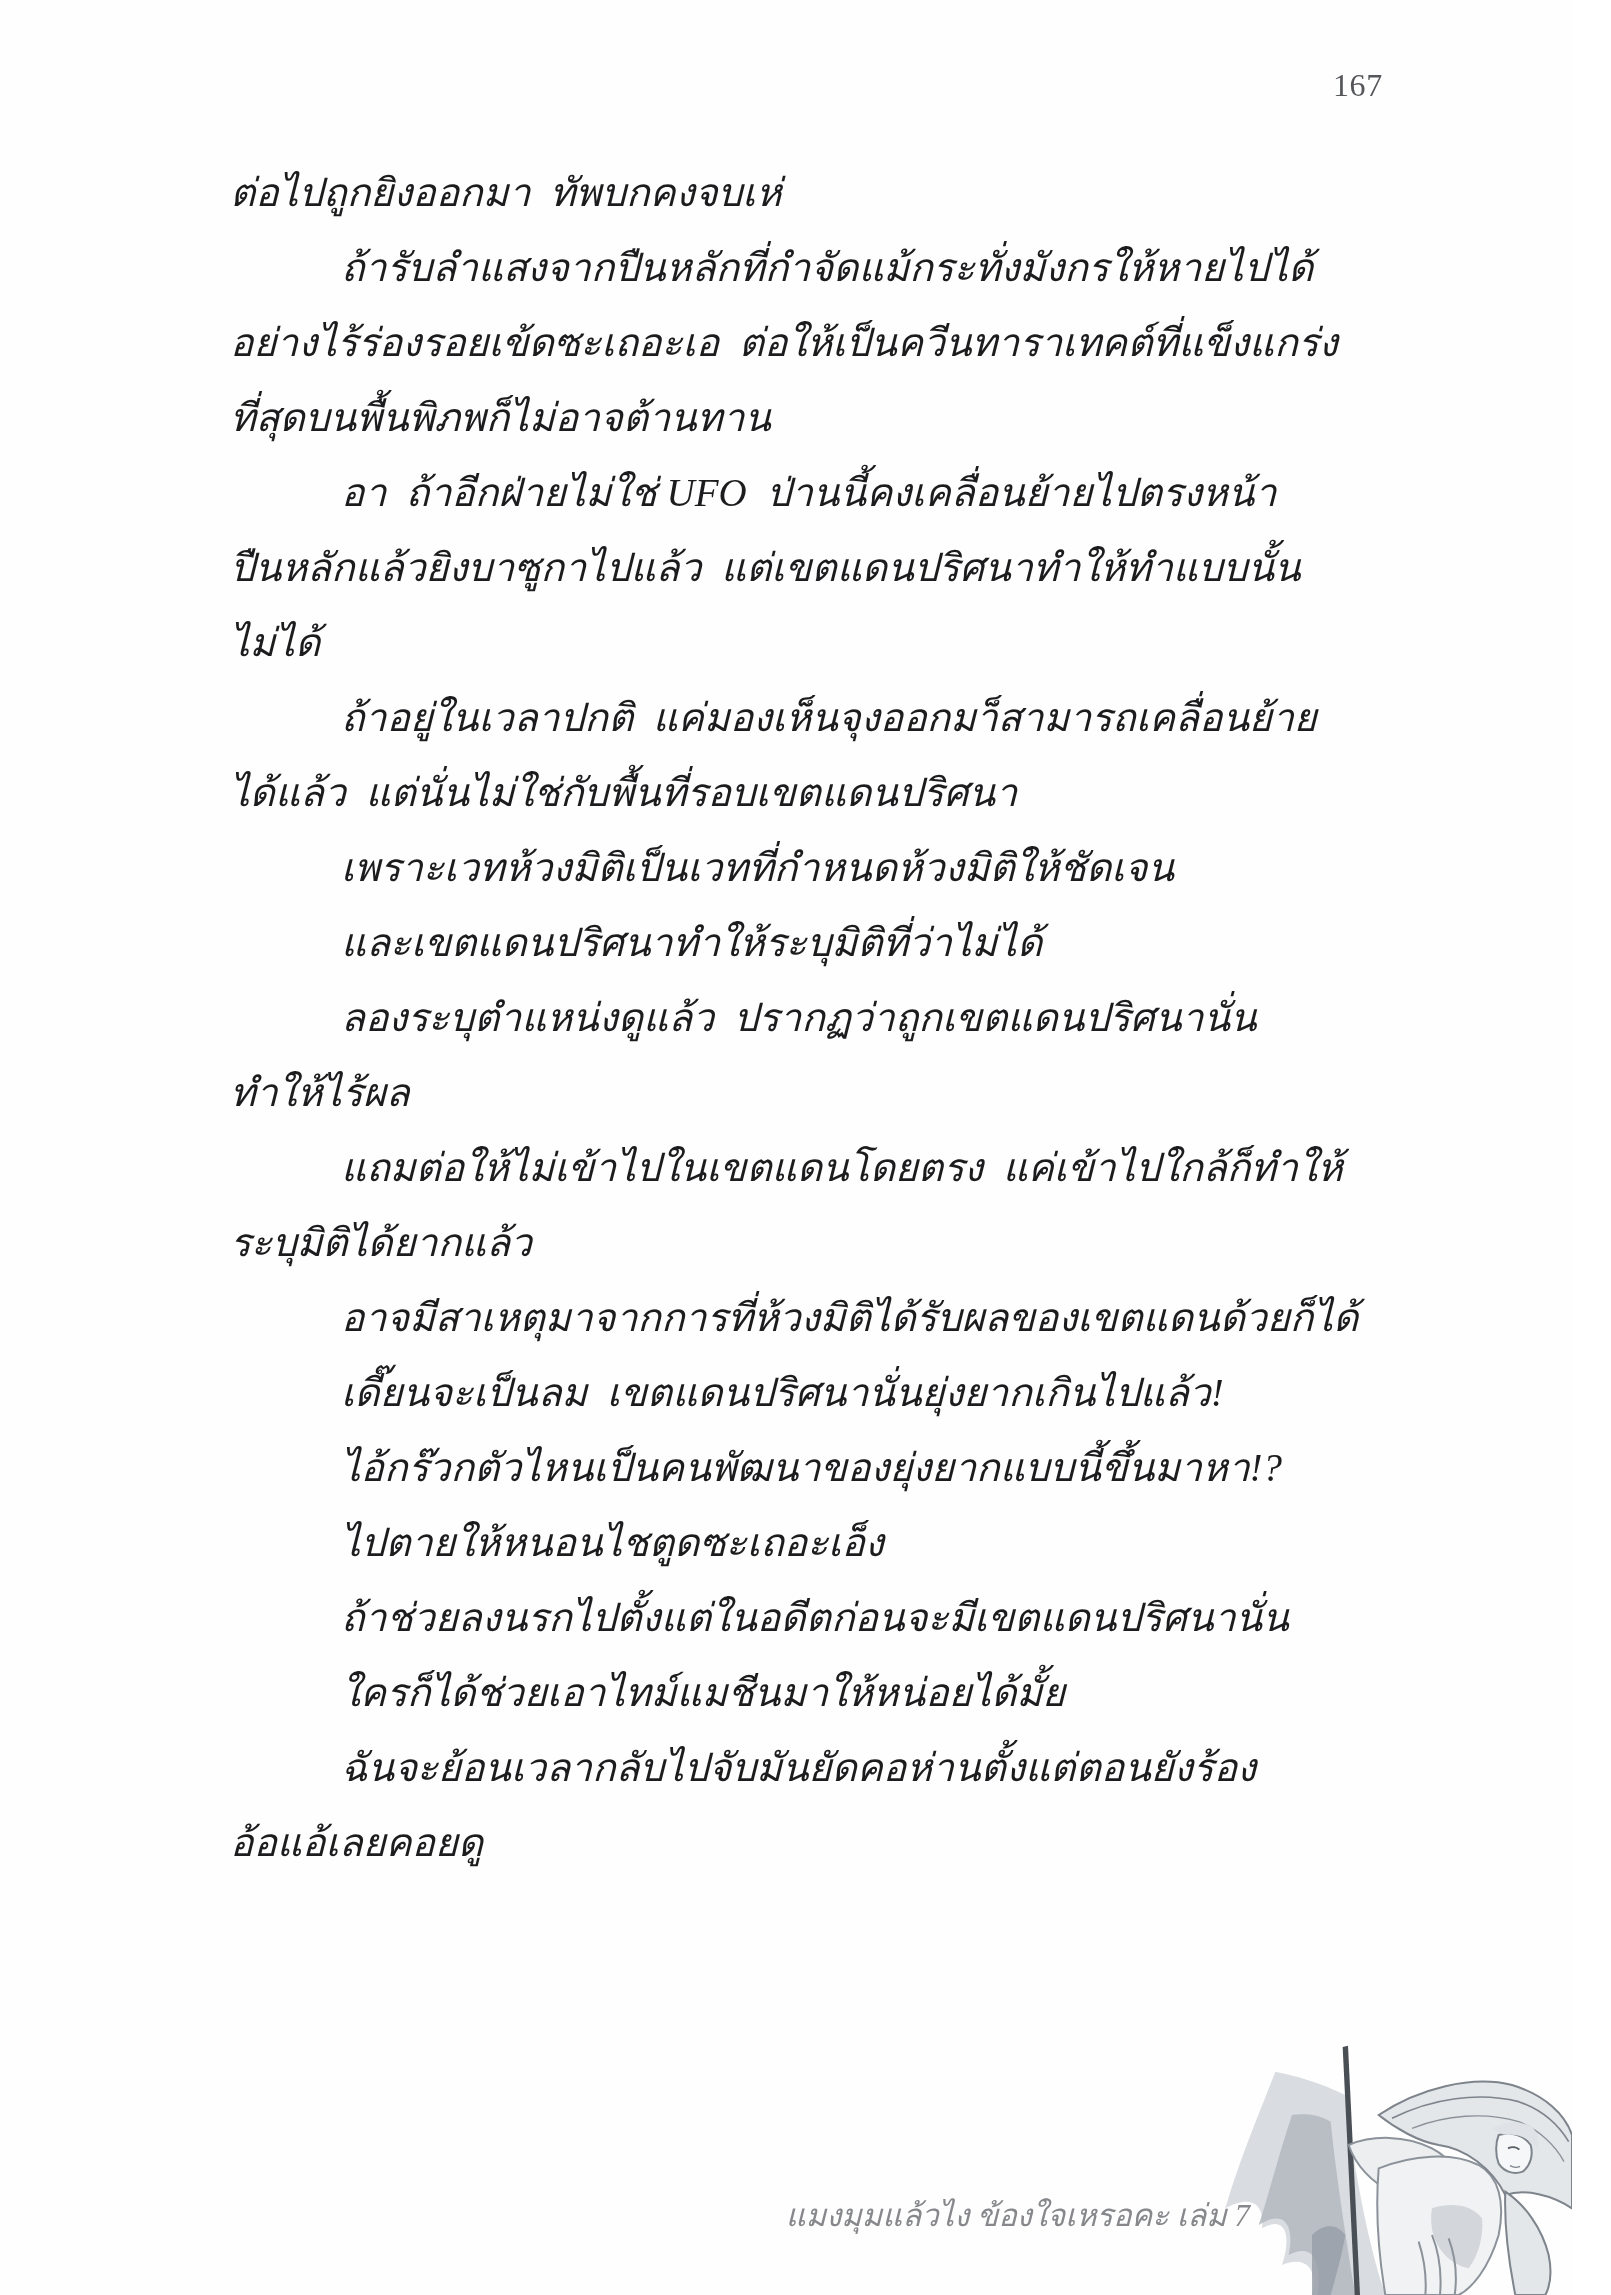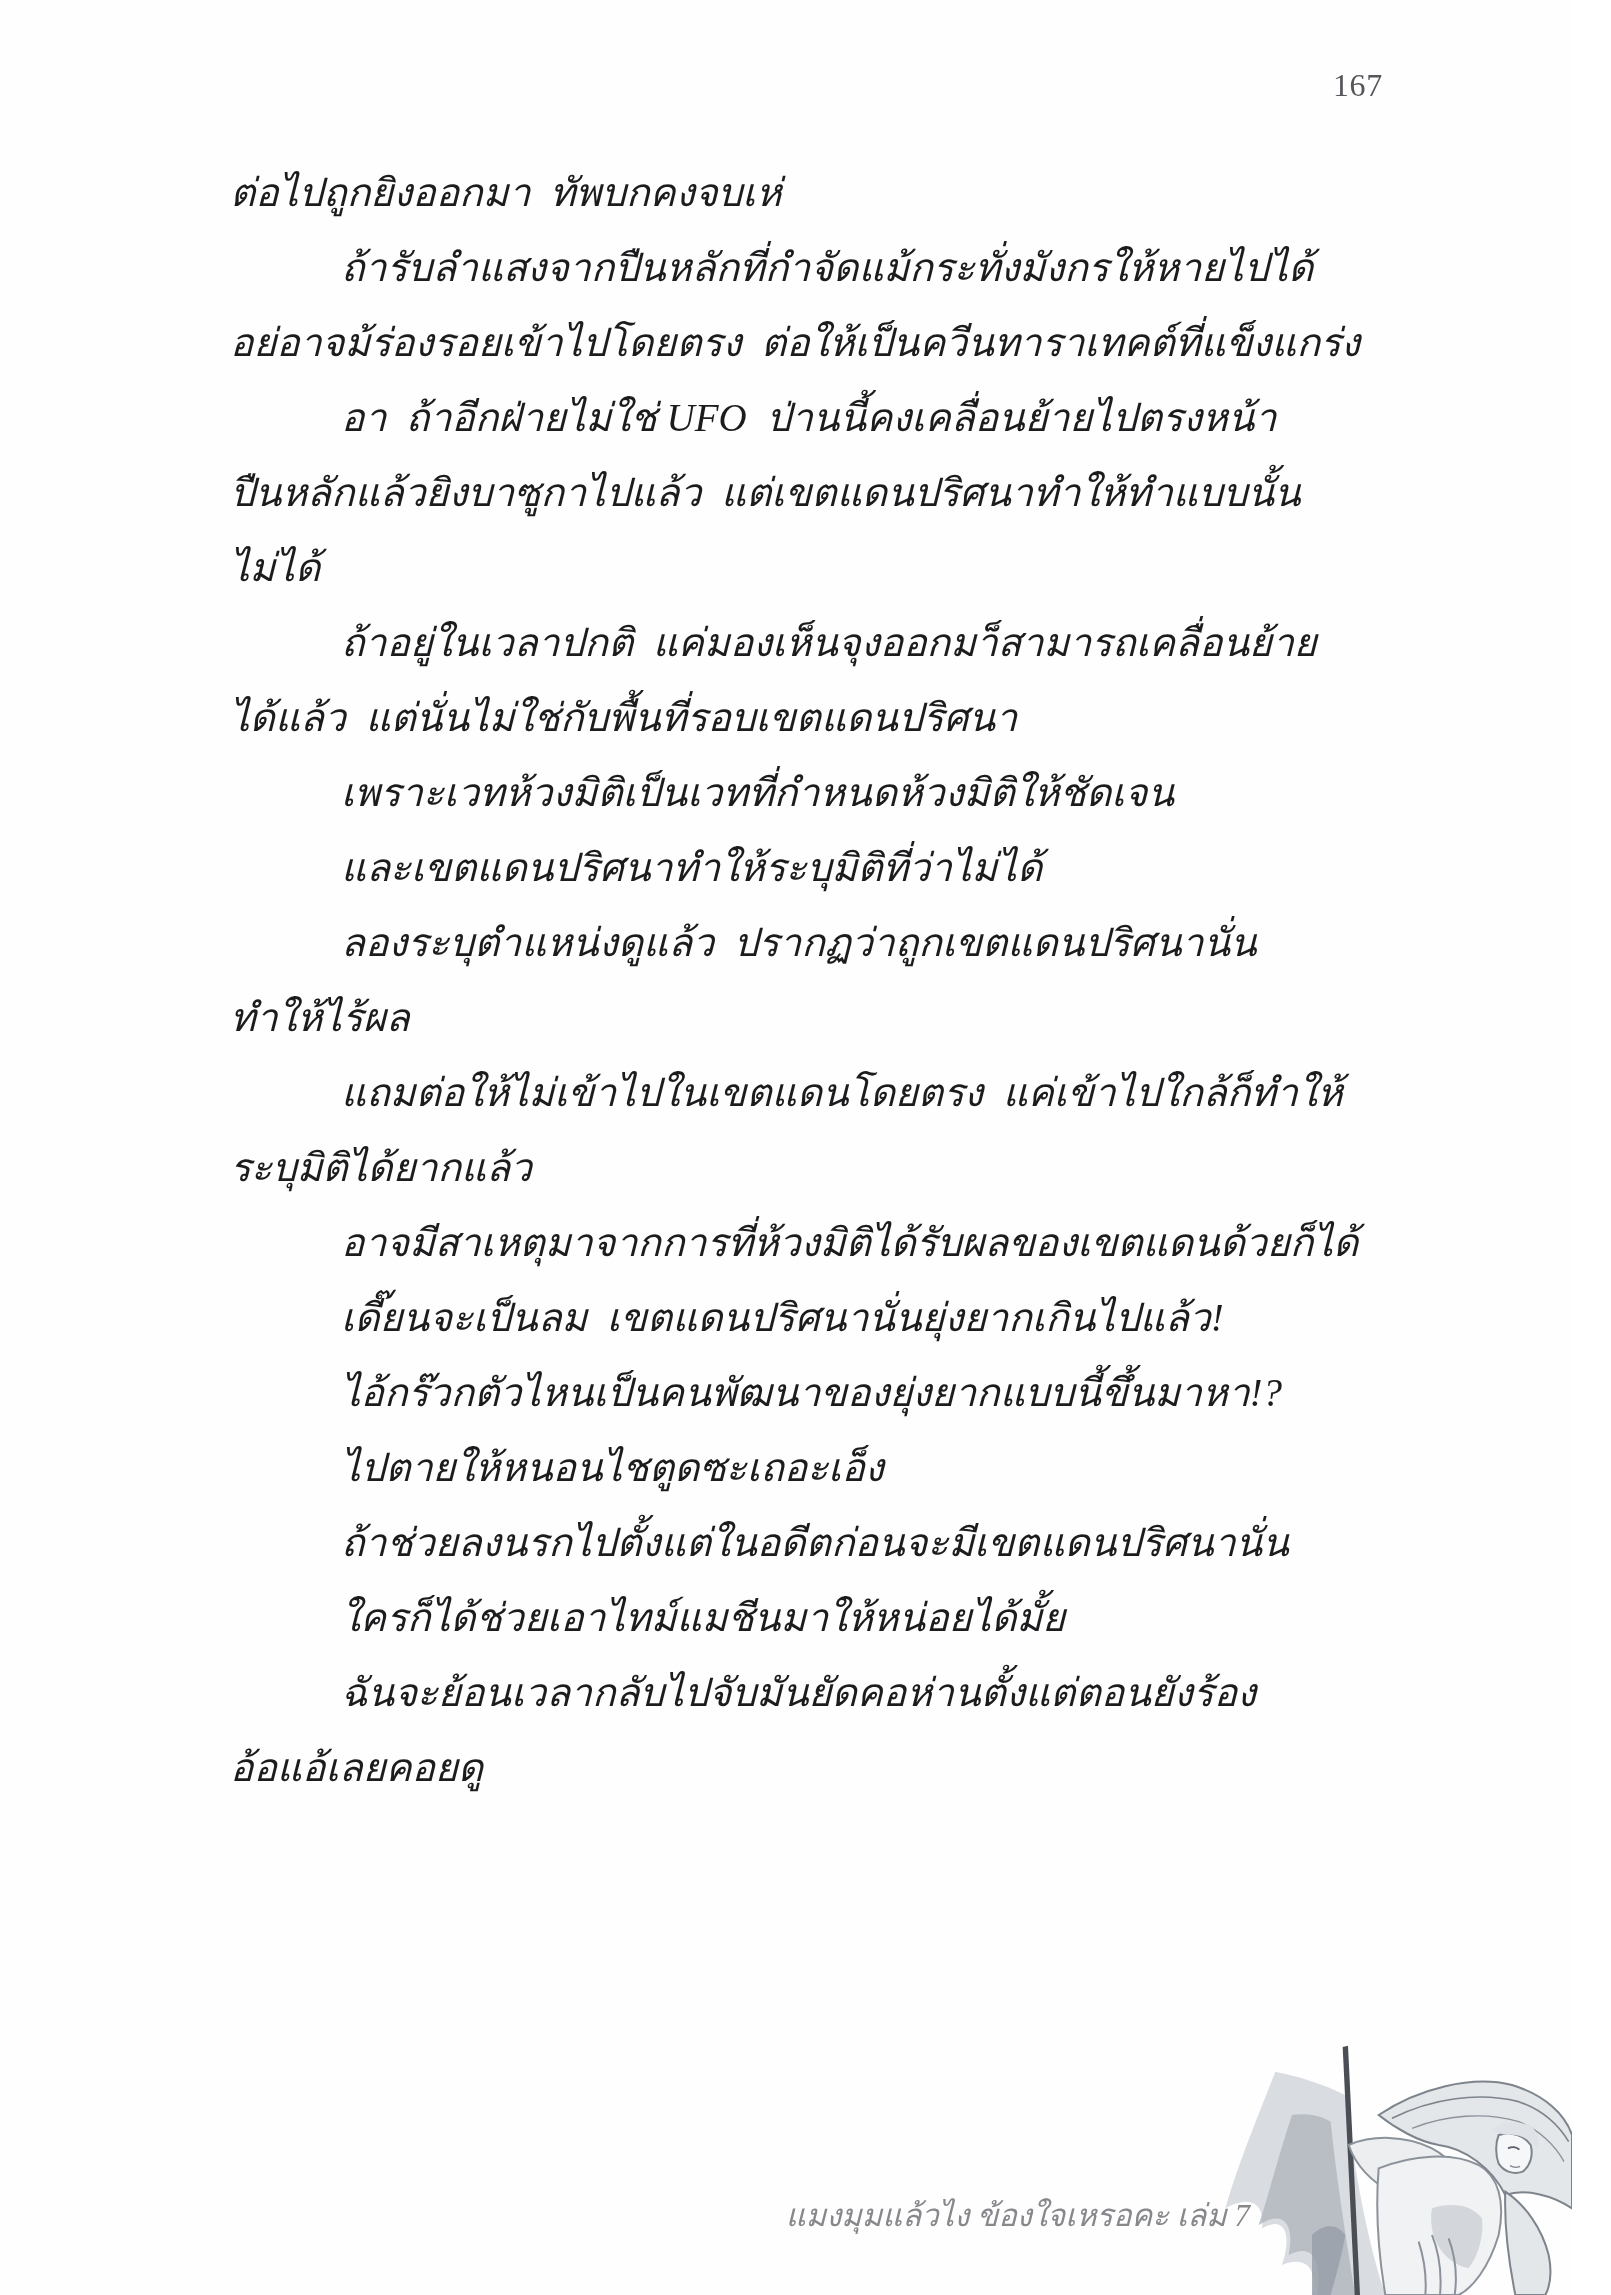--- a/index.html
+++ b/index.html
@@ -62,21 +62,22 @@
 </head>
 <body>
 
 <div class="page">
 
   <div class="page-number">167</div>
 
   <div class="body-text">
       <div class="line">ต่อไปถูกยิงออกมา  ทัพบกคงจบเห่</div>
       <div class="line indent">ถ้ารับลำแสงจากปืนหลักที่กำจัดแม้กระทั่งมังกรให้หายไปได้</div>
-      <div class="line">อย่อาจม้ร่องรอยเข้าไปโดยตรง  ต่อให้เป็นควีนทาราเทคต์ที่แข็งแกร่ง</div>
+      <div class="line">อย่างไร้ร่องรอยเข้ดซะเถอะเอ  ต่อให้เป็นควีนทาราเทคต์ที่แข็งแกร่ง</div>
+      <div class="line">ที่สุดบนพื้นพิภพก็ไม่อาจต้านทาน</div>
       <div class="line indent">อา  ถ้าอีกฝ่ายไม่ใช่ UFO  ป่านนี้คงเคลื่อนย้ายไปตรงหน้า</div>
       <div class="line">ปืนหลักแล้วยิงบาซูกาไปแล้ว  แต่เขตแดนปริศนาทำให้ทำแบบนั้น</div>
       <div class="line">ไม่ได้</div>
       <div class="line indent">ถ้าอยู่ในเวลาปกติ  แค่มองเห็นจุงออกมา็สามารถเคลื่อนย้าย</div>
       <div class="line">ได้แล้ว  แต่นั่นไม่ใช่กับพื้นที่รอบเขตแดนปริศนา</div>
       <div class="line indent">เพราะเวทห้วงมิติเป็นเวทที่กำหนดห้วงมิติให้ชัดเจน</div>
       <div class="line indent">และเขตแดนปริศนาทำให้ระบุมิติที่ว่าไม่ได้</div>
       <div class="line indent">ลองระบุตำแหน่งดูแล้ว  ปรากฏว่าถูกเขตแดนปริศนานั่น</div>
       <div class="line">ทำให้ไร้ผล</div>
       <div class="line indent">แถมต่อให้ไม่เข้าไปในเขตแดนโดยตรง  แค่เข้าไปใกล้ก็ทำให้</div>

